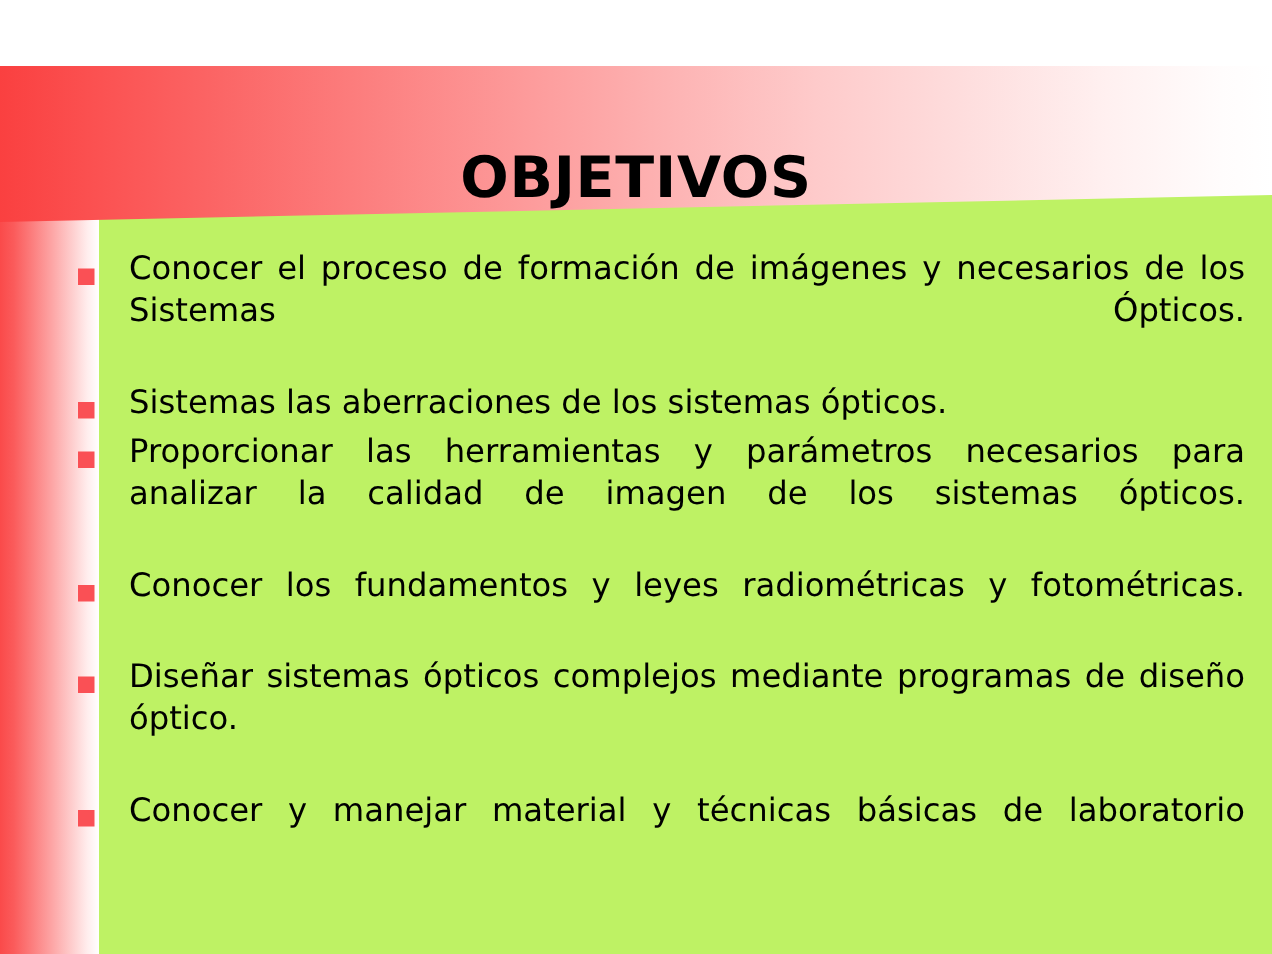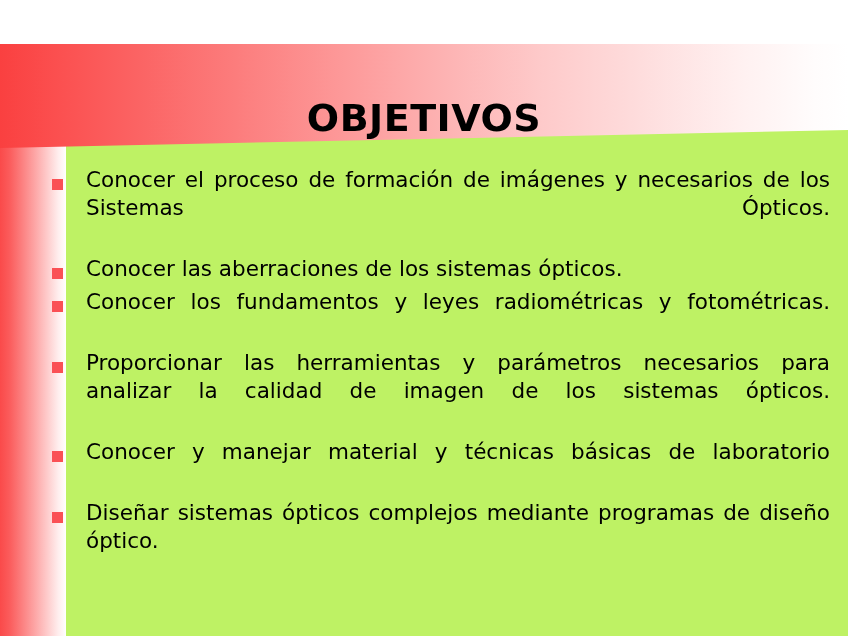--- a/index.html
+++ b/index.html
@@ -146,40 +146,40 @@
   <div id="bullet-list">
 
     <div class="bullet-row">
       <span class="bullet-marker"></span>
       <span class="bullet-text justify-all">Conocer el proceso de formación de imágenes y necesarios de los Sistemas Ópticos.</span>
     </div>
 
 
     <div class="bullet-row">
       <span class="bullet-marker"></span>
-      <span class="bullet-text">Conocer las aberraciones de los sistemas ópticos.</span>
+      <span class="bullet-text">Sistemas las aberraciones de los sistemas ópticos.</span>
+    </div>
+
+    <div class="bullet-row">
+      <span class="bullet-marker"></span>
+      <span class="bullet-text justify-all">Proporcionar las herramientas y parámetros necesarios para analizar la calidad de imagen de los sistemas ópticos.</span>
     </div>
 
     <div class="bullet-row">
       <span class="bullet-marker"></span>
       <span class="bullet-text justify-all">Conocer los fundamentos y leyes radiométricas y fotométricas.</span>
     </div>
 
     <div class="bullet-row">
       <span class="bullet-marker"></span>
-      <span class="bullet-text justify-all">Proporcionar las herramientas y parámetros necesarios para analizar la calidad de imagen de los sistemas ópticos.</span>
+      <span class="bullet-text justify-all">Diseñar sistemas ópticos complejos mediante programas de diseño óptico.</span>
     </div>
 
     <div class="bullet-row">
       <span class="bullet-marker"></span>
       <span class="bullet-text justify-all">Conocer y manejar material y técnicas básicas de laboratorio</span>
-    </div>
-
-    <div class="bullet-row">
-      <span class="bullet-marker"></span>
-      <span class="bullet-text justify-all">Diseñar sistemas ópticos complejos mediante programas de diseño óptico.</span>
     </div>
 
   </div>
 
   <div id="page-number">2</div>
 
 </div>
 
 </body></html>

